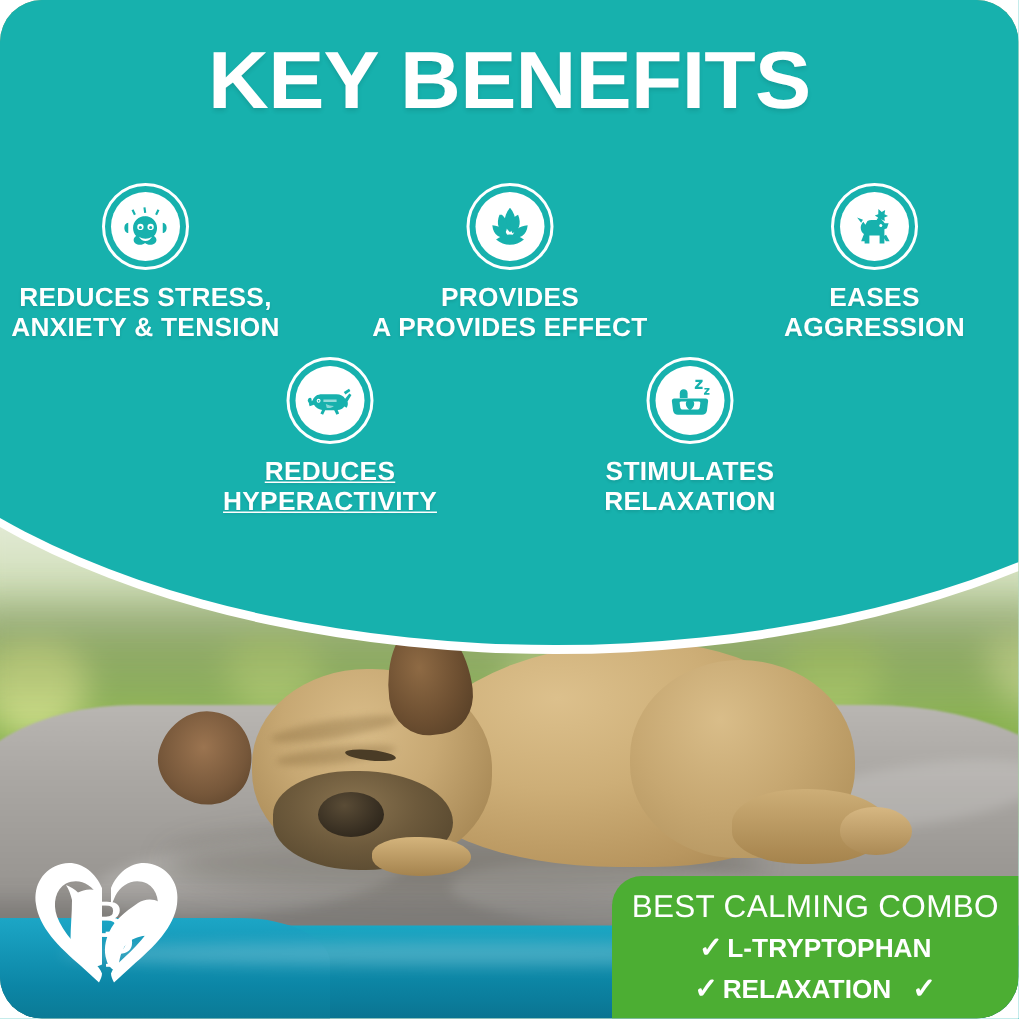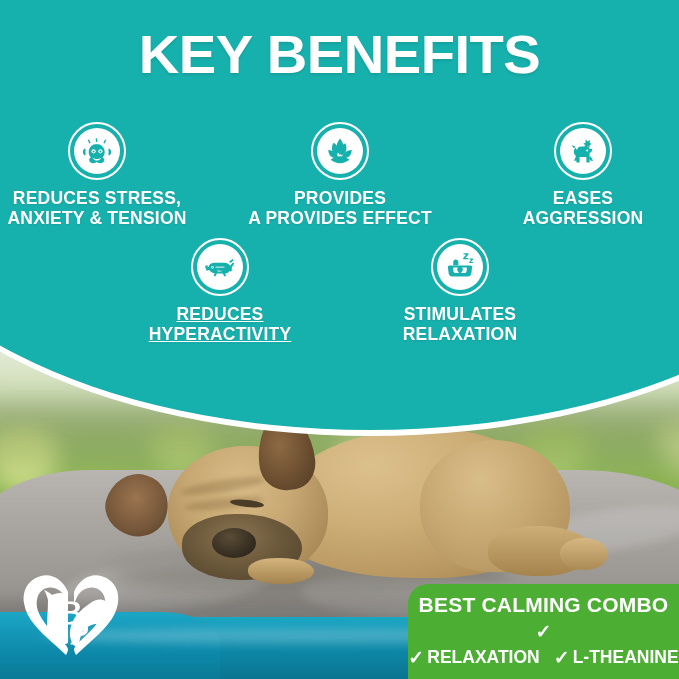--- a/index.html
+++ b/index.html
@@ -7,20 +7,21 @@
     width:679px; height:679px;
     font-family:"Liberation Sans", sans-serif;
     overflow:hidden;
     background:#ffffff;
   }
 
   #poster {
     position:relative;
     width:679px; height:679px;
     overflow:hidden;
+    border-radius:28px;
   }
 
   
   .photo {
     position:absolute; left:0; top:0; width:679px; height:679px;
     background:#8aa06a;
     overflow:hidden;
   }
   
   .foliage {
@@ -222,21 +223,21 @@
   
   #badge {
     position:absolute; left:408px; top:584px; width:271px; height:95px;
     background:#4cae33;
     border-radius:20px 0 0 0;
     color:#ffffff;
     padding-top:9px;
   }
   .badge-title {
     text-align:center;
-    font-size:21px; font-weight:bold;
+    font-size:21px; font-weight:normal;
     letter-spacing:.2px;
     line-height:1.1;
   }
   .badge-row {
     display:flex; justify-content:center; align-items:center;
     gap:14px;
     font-size:17.5px; font-weight:bold;
     margin-top:6px;
   }
   .badge-item { display:flex; align-items:center; gap:3px; white-space:nowrap; }
@@ -412,27 +413,27 @@
         <text x="58" y="86" font-family="Liberation Serif, serif" font-size="34">P</text>
       </g>
     </svg>
   </div>
 
   <div id="badge">
     <div class="badge-title">BEST CALMING COMBO</div>
     <div class="badge-row">
       <span class="badge-item">
         <span class="check">✓</span>
+        <span>L-TRYPTOPHAN</span>
       </span>
     </div>
     <div class="badge-row">
       <span class="badge-item">
         <span class="check">✓</span>
         <span>RELAXATION</span>
       </span>
       <span class="badge-item">
         <span class="check">✓</span>
-        <span>L-THEANINE</span>
       </span>
     </div>
   </div>
 
 </div>
 
 </body></html>

